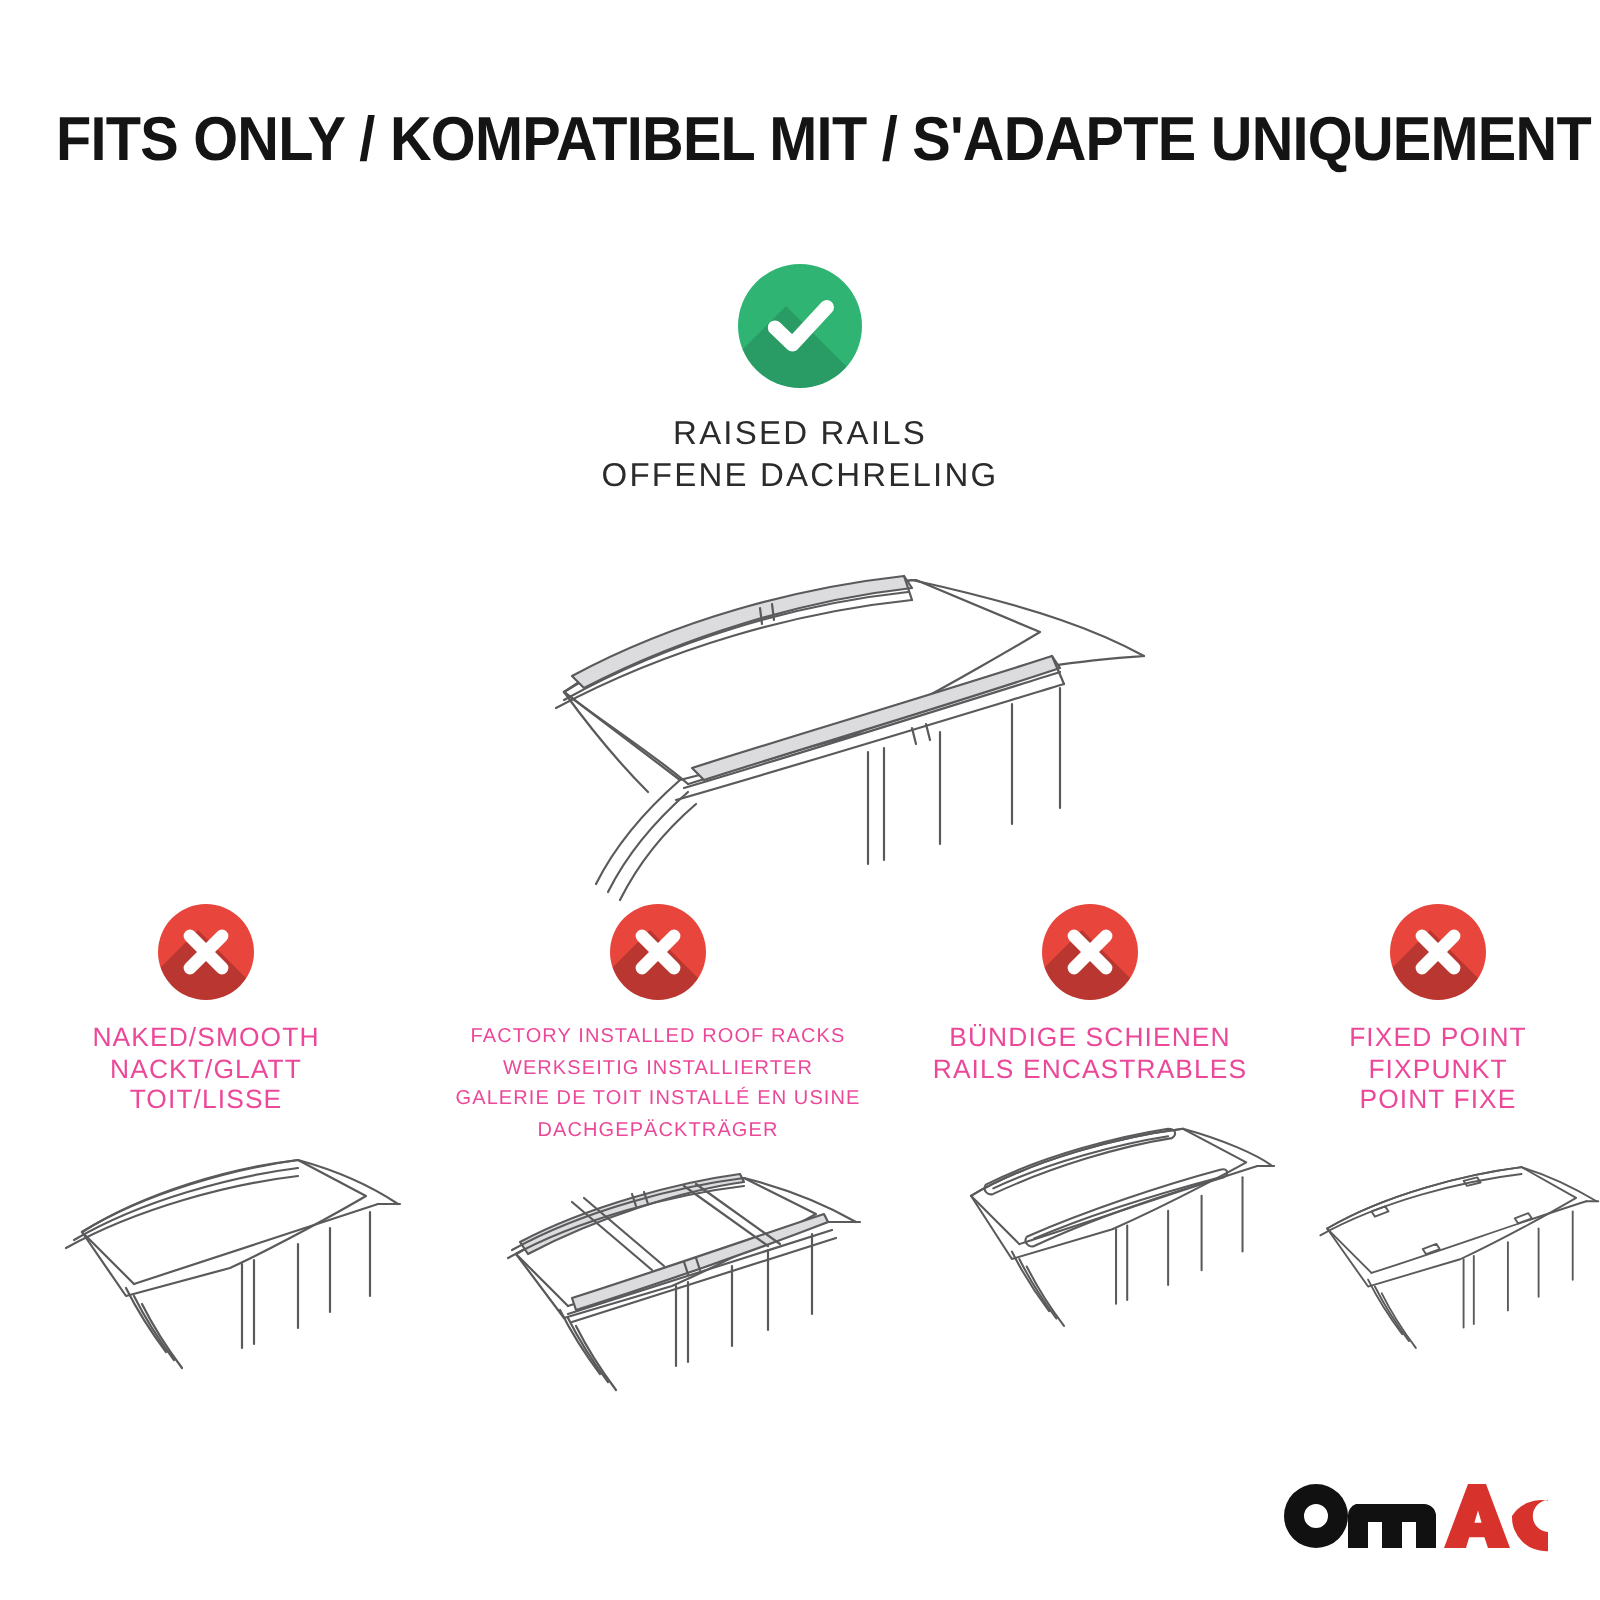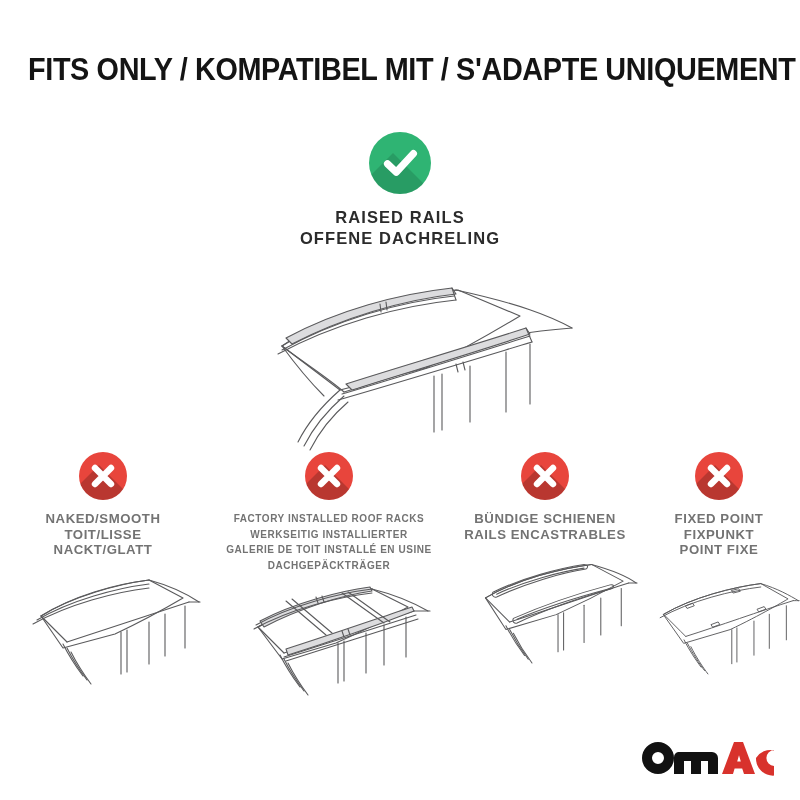--- a/index.html
+++ b/index.html
@@ -85,21 +85,21 @@
     left: 0; top: 0;
     width: 100%;
     height: 100%;
   }
 
   .caption {
     margin-top: 13px;
     font-size: 16.5px;
     line-height: 20.5px;
     letter-spacing: 1.1px;
-    font-weight: 700;
+    font-weight: 400;
     color: #2b2b2b;
     text-transform: uppercase;
   }
 
   .main-art {
     position: absolute;
     top: 272px;
     left: 0;
     width: 800px;
     text-align: center;
@@ -125,21 +125,21 @@
 
   .col .badge {
     width: 48px;
     height: 48px;
   }
   .col .caption {
     margin-top: 11px;
     font-size: 13.2px;
     line-height: 15.6px;
     letter-spacing: 0.55px;
-    color: #737373;
+    color: #ec4899;
   }
   .col-2 .caption { font-size: 10px; }
 
   .col .art {
     margin-top: 6px;
     height: 160px;
     display: flex;
     align-items: flex-start;
     justify-content: center;
   }
@@ -230,22 +230,22 @@
 
   <div class="col col-1">
     <div class="badge no">
       <span class="longshadow"></span>
       <svg viewBox="0 0 48 48" aria-hidden="true">
         <path d="M16 16 L32 32 M32 16 L16 32" fill="none" stroke="#ffffff" stroke-width="6.4" stroke-linecap="round"></path>
       </svg>
     </div>
     <div class="caption">
       <div>NAKED/SMOOTH</div>
+      <div>NACKT/GLATT</div>
       <div>TOIT/LISSE</div>
-      <div>NACKT/GLATT</div>
     </div>
     <div class="art">
       <svg class="sketch" width="200" height="150" viewBox="0 0 200 150" aria-hidden="true">
         <path class="fillpanel" d="M38 52 C70 32 116 20 146 16 L180 34 C180 34 146 54 112 70 L60 84 Z"></path>
         <path d="M146 16 C168 22 184 30 196 38"></path>
         <path d="M146 16 C112 20 70 32 38 52"></path>
         <path d="M38 52 C48 62 56 70 64 78"></path>
         <path d="M64 78 C100 66 150 50 186 38"></path>
         <path d="M186 38 C190 38 194 38 197 38"></path>
         <path d="M34 56 C68 36 114 24 146 20"></path>

